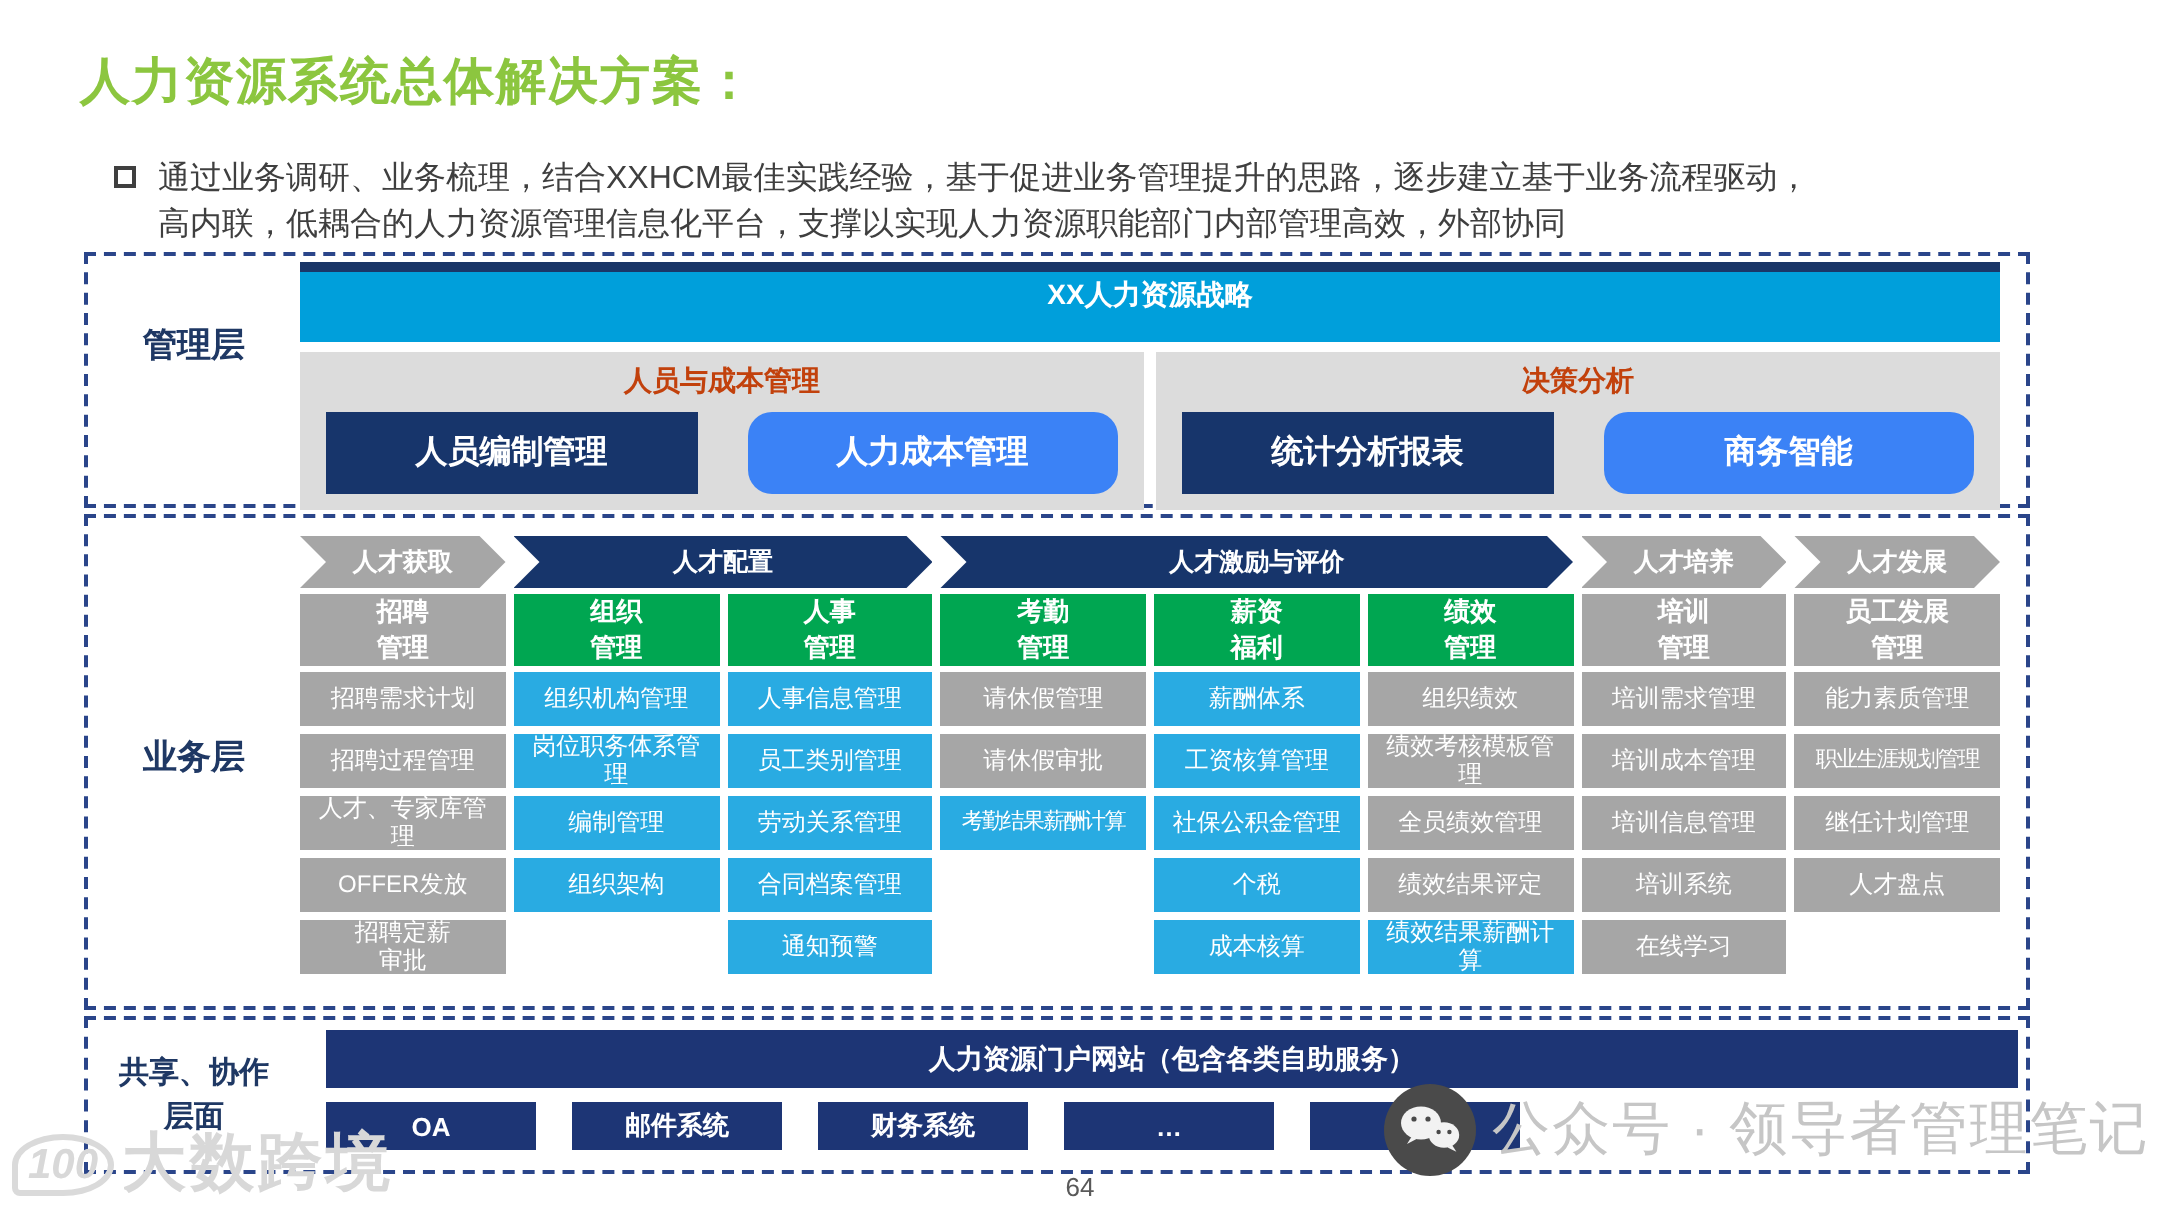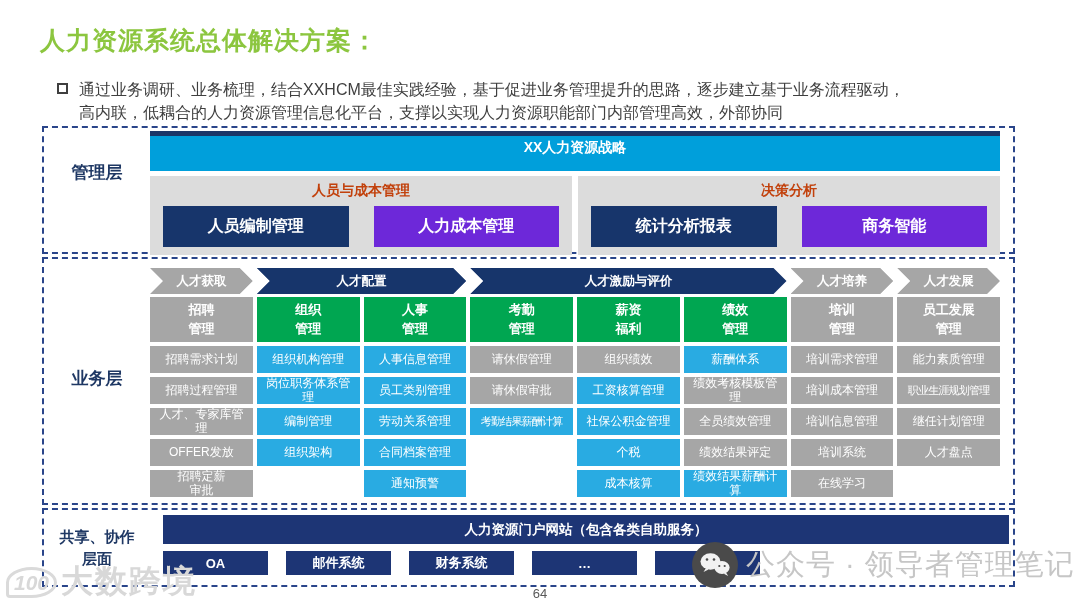--- a/index.html
+++ b/index.html
@@ -57,36 +57,36 @@
     text-align:center; color:#c2410c; font-weight:bold; font-size:14px;
     margin:2px 0 6px;
   }
   .group-buttons { display:flex; gap:25px; }
   .mod-btn {
     flex:1; height:41px;
     display:flex; align-items:center; justify-content:center;
     color:#fff; font-weight:bold; font-size:16px;
   }
   .navy { background:#17356B; }
-  .grayBtn { background:#6d28d9; }
+  .grayBtn { background:#3b82f6;border-radius:12px; }
 
   
   .biz-content { position:absolute; left:106px; right:13px; top:9px; }
   .arrow-band, .hdr-row, .module-grid {
     display:grid; grid-template-columns:repeat(8,1fr); gap:4px;
   }
   .arrow-band { height:26px; margin-bottom:3px; }
   .stage-arrow {
     display:flex; align-items:center; justify-content:center;
     color:#fff; font-weight:bold; font-size:12.5px;
     clip-path:polygon(0 0, calc(100% - 13px) 0, 100% 50%, calc(100% - 13px) 100%, 0 100%, 13px 50%);
   }
   .stage-arrow.gray { background:#A6A6A6; }
   .stage-arrow.navy { background:#17356B; }
-  .hdr-row { height:45px; margin-bottom:4px; }
+  .hdr-row { height:35px; margin-bottom:4px; }
   .mod-hdr {
     display:flex; align-items:center; justify-content:center; text-align:center;
     color:#fff; font-weight:bold; font-size:13px; line-height:1.4;
     white-space:pre-line;
   }
   .mod-hdr.gray  { background:#A6A6A6; }
   .mod-hdr.green { background:#00A651; }
   .module-grid { grid-auto-rows:27px; }
   .cell {
     display:flex; align-items:center; justify-content:center; text-align:center;
@@ -199,22 +199,22 @@
         <div class="mod-hdr gray">培训
 管理</div>
         <div class="mod-hdr gray">员工发展
 管理</div>
       </div>
     <div class="module-grid">
         <div class="cell gray">招聘需求计划</div>
         <div class="cell cyan">组织机构管理</div>
         <div class="cell cyan">人事信息管理</div>
         <div class="cell gray">请休假管理</div>
+        <div class="cell cyan">薪酬体系</div>
         <div class="cell gray">组织绩效</div>
-        <div class="cell cyan">薪酬体系</div>
         <div class="cell gray">培训需求管理</div>
         <div class="cell gray">能力素质管理</div>
         <div class="cell gray">招聘过程管理</div>
         <div class="cell cyan">岗位职务体系管
 理</div>
         <div class="cell cyan">员工类别管理</div>
         <div class="cell gray">请休假审批</div>
         <div class="cell cyan">工资核算管理</div>
         <div class="cell gray">绩效考核模板管
 理</div>

